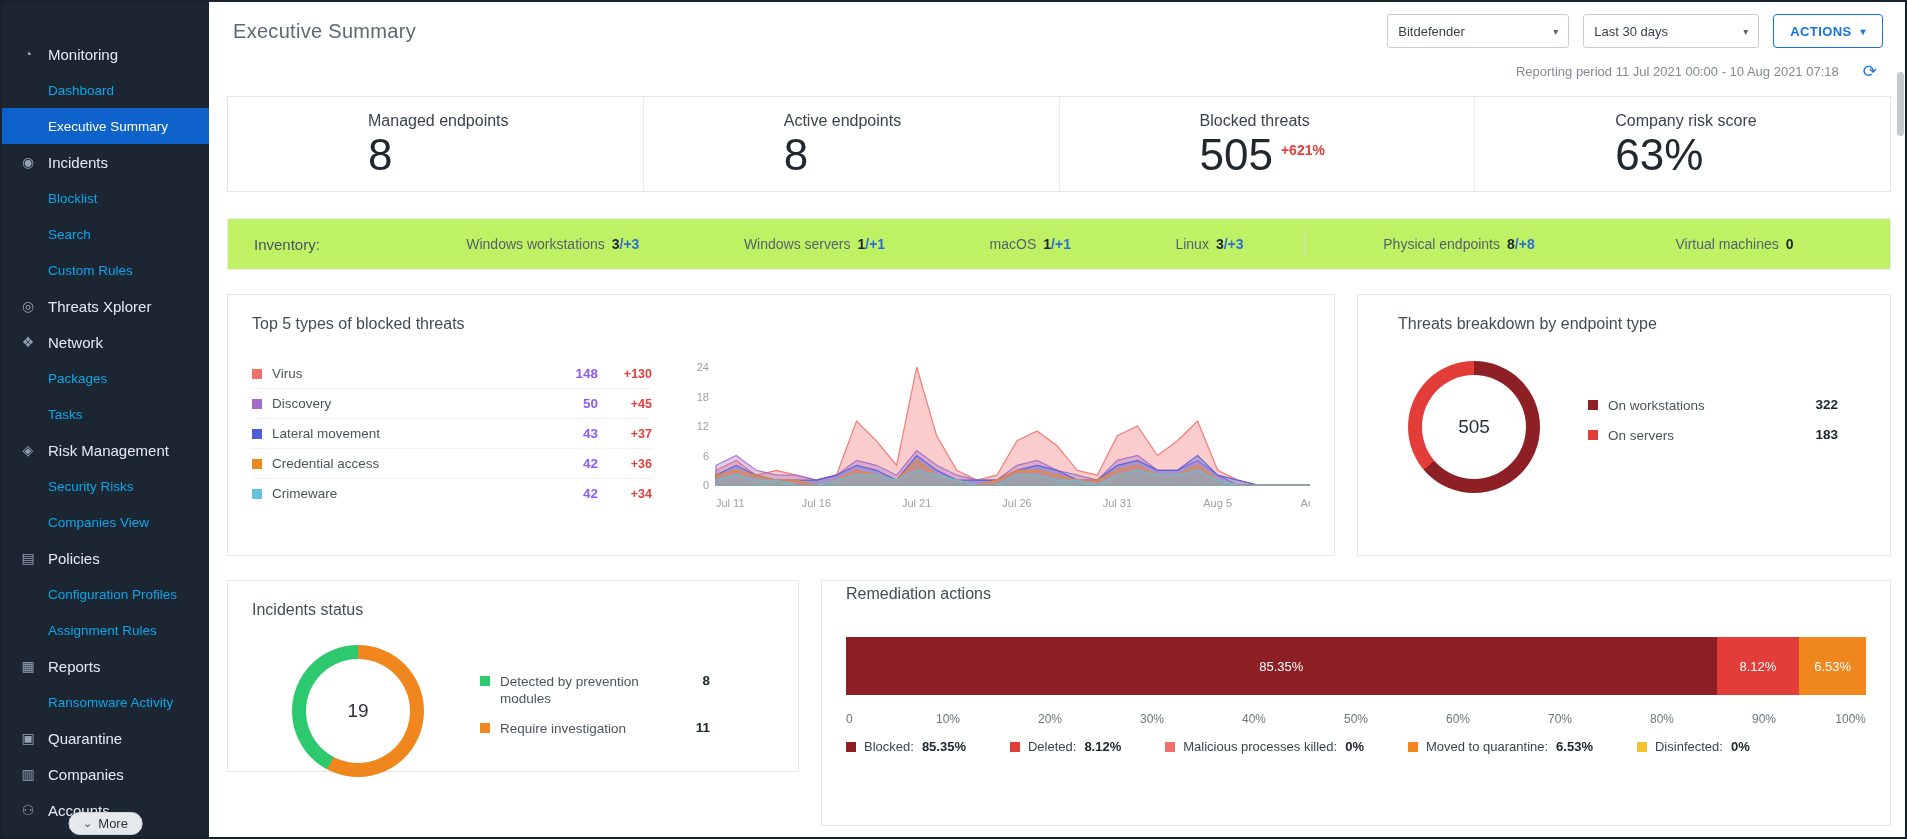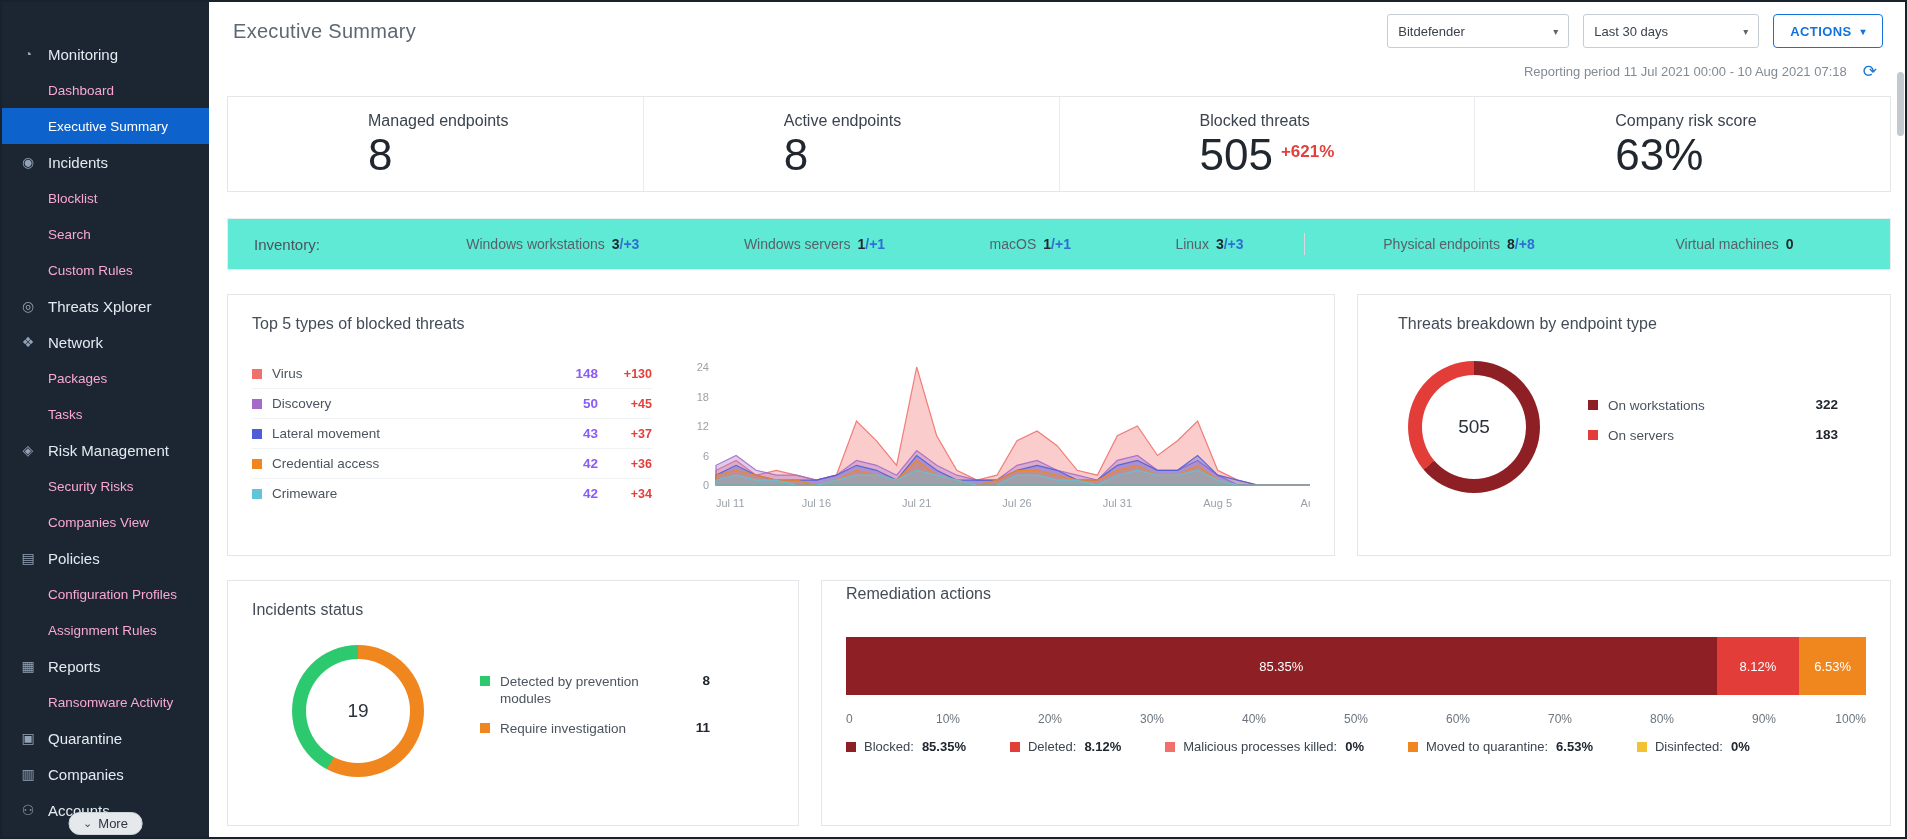--- a/index.html
+++ b/index.html
@@ -3,50 +3,50 @@
 <meta charset="utf-8">
 <style>
   html,body{margin:0;padding:0;}
   body{width:1907px;height:839px;font-family:"Liberation Sans",sans-serif;background:#fff;}
   .frame{width:1907px;height:839px;border:2px solid #18222d;box-sizing:border-box;display:flex;overflow:hidden;background:#fff;}
 
   
   .sidebar{width:207px;flex-shrink:0;background:#1c2633;padding-top:34px;position:relative;box-sizing:border-box;}
   .nav-top{display:flex;align-items:center;gap:11px;height:36px;padding-left:17px;color:#e4eaf1;font-size:15px;cursor:pointer;white-space:nowrap;}
   .nav-icon{width:18px;text-align:center;color:#93a2b4;font-size:14px;flex-shrink:0;}
-  .nav-sub{display:flex;align-items:center;height:36px;padding-left:46px;color:#f9a8d4;font-size:13.5px;cursor:pointer;white-space:nowrap;}
+  .nav-sub{display:flex;align-items:center;height:36px;padding-left:46px;color:#0ea5e9;font-size:13.5px;cursor:pointer;white-space:nowrap;}
   .nav-sub.selected{background:#0d63cb;color:#fff;}
   .more-pill{position:absolute;left:50%;bottom:2px;transform:translateX(-50%);background:#e6e9ec;color:#2c3540;font-size:13px;border-radius:11px;padding:3px 14px;display:flex;align-items:center;gap:6px;border:1px solid #cfd4d9;cursor:pointer;white-space:nowrap;}
   .more-caret{font-size:11px;color:#444c55;}
 
   
   .main{flex:1;display:flex;flex-direction:column;position:relative;padding:0 10px;box-sizing:border-box;min-width:0;}
   .topbar{display:flex;align-items:center;justify-content:space-between;padding:12px 12px 0 14px;height:46px;box-sizing:border-box;}
   .page-title{margin:0;font-size:20px;font-weight:400;color:#5d6873;letter-spacing:.3px;}
   .controls{display:flex;gap:14px;align-items:center;}
   .select{width:182px;height:34px;border:1px solid #c6cdd4;border-radius:3px;font-size:13px;color:#39424d;background:#fff;padding:0 10px;display:flex;align-items:center;justify-content:space-between;cursor:pointer;box-sizing:border-box;}
   .select-range{width:176px;}
   .caret{font-size:10px;color:#5b6570;}
   .actions-btn{height:34px;border:1.5px solid #1273de;border-radius:4px;color:#1273de;background:#fff;font-size:13px;font-weight:bold;letter-spacing:.4px;padding:0 16px;display:flex;align-items:center;gap:9px;cursor:pointer;font-family:inherit;}
   .actions-caret{color:#1273de;font-size:10px;}
-  .report-row{display:flex;justify-content:flex-end;align-items:center;gap:16px;padding:12px 18px 0 0;font-size:13px;color:#828b95;height:22px;}
+  .report-row{display:flex;justify-content:flex-end;align-items:center;gap:24px;padding:12px 18px 0 0;font-size:13px;color:#828b95;height:22px;}
   .refresh{color:#1b76d2;font-size:17px;cursor:pointer;line-height:1;}
   .scroll-thumb{position:absolute;right:1px;top:70px;width:7px;height:64px;background:#c3c9cf;border-radius:4px;}
 
   
   .stats-card{margin:14px 4px 0 8px;border:1px solid #e4e6e9;display:flex;height:94px;background:#fff;}
   .stat{flex:1;display:flex;flex-direction:column;justify-content:center;padding-left:140px;border-right:1px solid #e9ebee;box-sizing:border-box;min-width:0;}
   .stat:last-child{border-right:none;}
   .stat-label{font-size:16px;color:#3a434e;margin-bottom:3px;}
   .stat-valrow{display:flex;align-items:flex-start;gap:8px;}
   .stat-value{font-size:44px;color:#20272f;line-height:1;font-weight:400;}
-  .stat-delta{font-size:17px;font-weight:bold;color:#e2403c;margin-top:9px;}
+  .stat-delta{font-size:14px;font-weight:bold;color:#e2403c;margin-top:9px;}
 
   
-  .inventory{margin:26px 4px 0 8px;height:52px;background:#5eead4;border:1px solid #eaecee;display:flex;align-items:center;padding:0 26px;box-sizing:border-box;font-size:14px;color:#58616b;}
+  .inventory{margin:26px 4px 0 8px;height:52px;background:#bef264;border:1px solid #eaecee;display:flex;align-items:center;padding:0 26px;box-sizing:border-box;font-size:14px;color:#58616b;}
   .inv-title{width:160px;font-size:15px;color:#4b545e;flex-shrink:0;}
   .inv-group1{flex:3.2;display:flex;justify-content:space-around;min-width:0;}
   .inv-group2{flex:2;display:flex;justify-content:space-around;min-width:0;}
   .inv-div{width:1px;height:22px;background:#d6d9dd;margin:0 8px;flex-shrink:0;}
   .inv-item{display:flex;gap:7px;align-items:center;white-space:nowrap;}
   .inv-val{font-weight:bold;color:#20272f;}
   .inv-delta{color:#2e6fd0;font-weight:bold;}
 
   
   .panels-top{margin:24px 4px 0 8px;display:flex;gap:22px;}
@@ -69,21 +69,21 @@
   .breakdown-body{display:flex;align-items:center;gap:48px;margin-top:28px;padding-left:10px;}
   .donut{width:132px;height:132px;border-radius:50%;position:relative;flex-shrink:0;}
   .donut-hole{position:absolute;inset:14px;background:#fff;border-radius:50%;display:flex;align-items:center;justify-content:center;font-size:19px;color:#2a323c;}
   .blegend{flex:1;max-width:250px;}
   .blegend-row{display:flex;align-items:flex-start;gap:10px;font-size:13.5px;color:#4b545e;margin-bottom:12px;}
   .blegend-row .sq{margin:3px 0 0 0;}
   .bname{flex:1;line-height:1.3;}
   .bval{font-weight:bold;color:#20272f;}
 
   .panels-bottom{margin:24px 4px 0 8px;display:flex;gap:22px;}
-  .p-incidents{width:572px;flex-shrink:0;height:246px;padding:20px 24px;}
+  .p-incidents{width:572px;flex-shrink:0;height:192px;padding:20px 24px;}
   .p-remediation{flex:1;height:246px;padding:4px 24px;min-width:0;}
   .incidents-body{display:flex;align-items:center;gap:56px;margin-top:26px;padding-left:40px;}
   .incidents-body .blegend{max-width:230px;}
 
   .rem-bar-wrap{margin-top:34px;}
   .rem-bar{display:flex;height:58px;width:100%;}
   .rem-seg{height:100%;display:flex;align-items:center;justify-content:center;color:#fff;font-size:13px;overflow:hidden;}
   .rem-axis{position:relative;height:24px;margin-top:12px;font-size:12px;color:#6c757e;}
   .rem-tick{position:absolute;top:5px;transform:translateX(-50%);white-space:nowrap;}
   .rem-legend{display:flex;gap:44px;margin-top:8px;font-size:13px;color:#3c454f;flex-wrap:wrap;}

